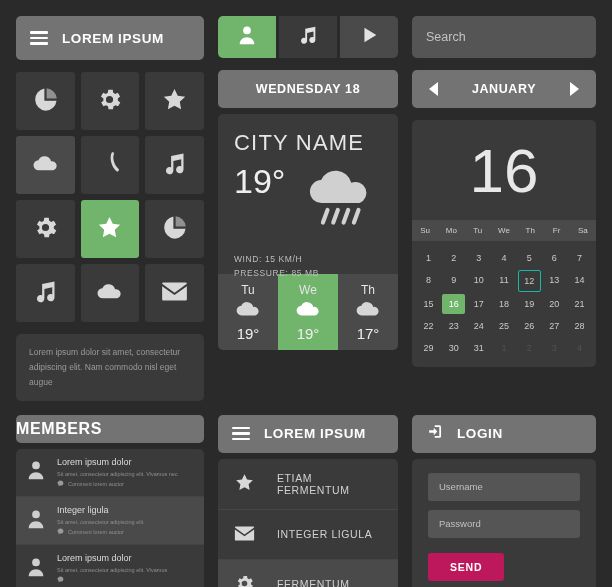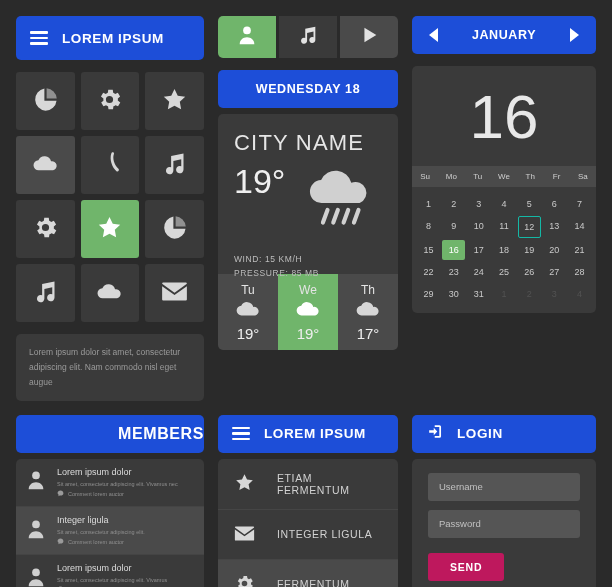--- a/index.html
+++ b/index.html
@@ -11,21 +11,21 @@
   }
   .page { position: relative; width: 612px; height: 587px; padding: 16px; }
   .cols { display: flex; gap: 14px; }
   .col { width: 188px; display: flex; flex-direction: column; gap: 12px; }
   .col-mid { width: 180px; }
   .col-right { width: 184px; }
 
   
   .green { background: #70b56b; }
   .bar {
-    background: #1d4ed8; border-radius: 5px;
+    background: #737373; border-radius: 5px;
     height: 44px; display: flex; align-items: center;
     color: #fff; font-weight: bold; letter-spacing: .6px;
   }
   .bar-title { font-size: 13.5px; }
   .tile-dark { background: #3a3a3a; }
   .tile-light { background: #4a4a4a; }
 
   
   .hdr-1 { padding: 0 14px; gap: 14px; }
   .hamburger { display: inline-flex; flex-direction: column; gap: 3px; width: 18px; }
@@ -294,20 +294,24 @@
                   <path d="M25 18H8a6 6 0 0 1-.4-12 8 8 0 0 1 15 1.4A5.4 5.4 0 0 1 25 18z"></path>
                 </svg></span>
           <div class="fc-temp">17°</div>
         </div>
       </div>
     </div>
   </div>
 
   <div class="col col-right">
 
+    <div class="search">
+      <input type="text" placeholder="Search" style="">
+
+    </div>
 
     <div class="bar monthbar">
       <span class="arrow arrow-l"></span>
       <span>JANUARY</span>
       <span class="arrow arrow-r"></span>
     </div>
 
     <div class="cal">
       <div class="cal-big">16</div>
       <div class="cal-dow">
@@ -356,21 +360,21 @@
             <span class="mute">3</span>
             <span class="mute">4</span>
           </div>
     </div>
   </div>
 </div>
 
 <div class="cols bottom">
 
   <div class="col" style="gap:0;">
-    <div class="bar bar-top" style="justify-content:flex-end;height:38px;">
+    <div class="bar bar-top" style="justify-content:flex-start;height:28px;">
       <span>MEMBERS</span>
     </div>
     <div class="panel" style="margin-top:6px;border-radius:5px;">
       <div class="mem-row">
         <span><svg viewBox="0 0 24 24">
                 <circle cx="12" cy="7" r="4.2"></circle>
                 <path d="M4 22c0-4.4 3.6-7.5 8-7.5s8 3.1 8 7.5z"></path>
               </svg></span>
         <div>
           <div class="mem-name">Lorem ipsum dolor</div>

